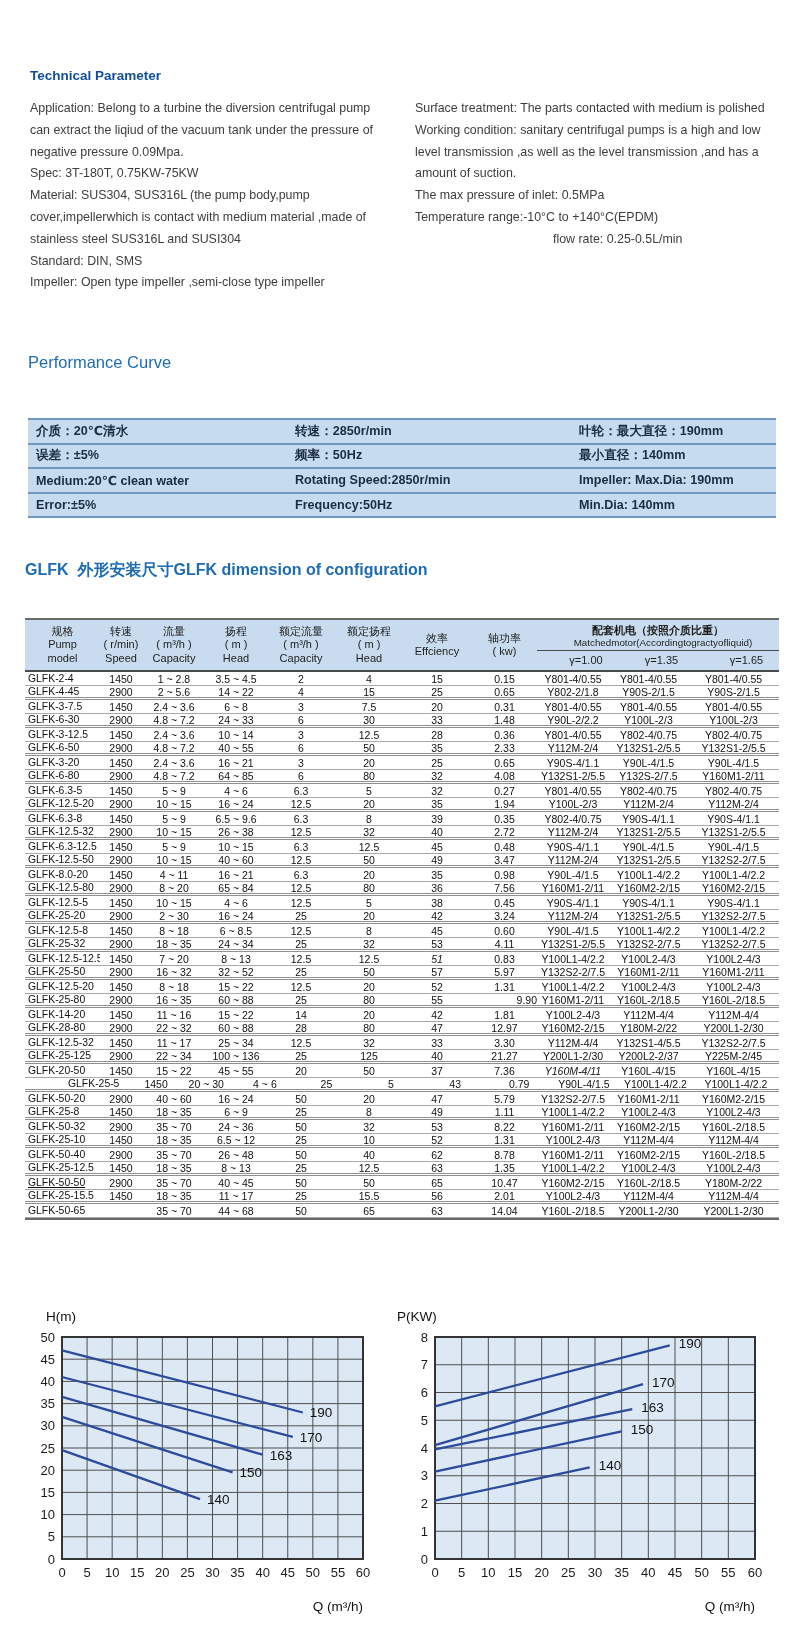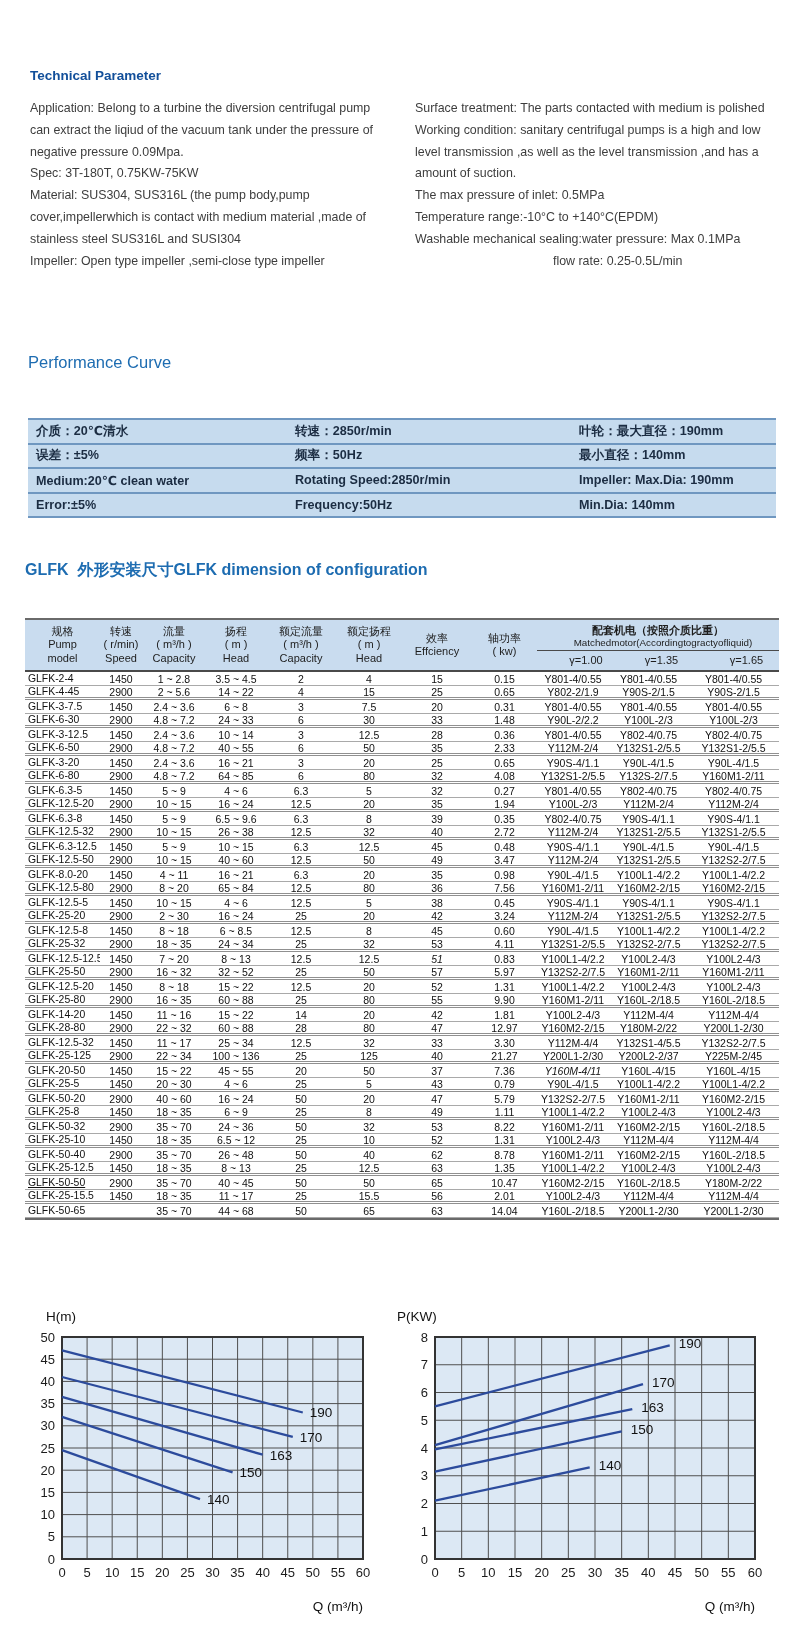--- a/index.html
+++ b/index.html
@@ -55,28 +55,28 @@
 
 <div>
 
   <section class="tech">
     <h3 class="tech-title">Technical Parameter</h3>
     <div class="cols">
       <div class="colL" id="tech-left">
           <p class="para">Application: Belong to a turbine the diversion centrifugal pump can extract the liqiud of the vacuum tank under the pressure of negative pressure 0.09Mpa.</p>
           <p class="para">Spec: 3T-180T, 0.75KW-75KW</p>
           <p class="para">Material: SUS304, SUS316L (the pump body,pump cover,impellerwhich is contact with medium material ,made of stainless steel SUS316L and SUSI304</p>
+          <p class="para">Standard: DIN, SMS</p>
           <p class="para">Impeller: Open type impeller ,semi-close type impeller</p>
         </div>
       <div class="colR" id="tech-right">
           <p class="para">Surface treatment: The parts contacted with medium is polished</p>
           <p class="para">Working condition: sanitary centrifugal pumps is a high and low level transmission ,as well as the level transmission ,and has a amount of suction.</p>
           <p class="para">The max pressure of inlet: 0.5MPa</p>
           <p class="para">Temperature range:-10°C to +140°C(EPDM)</p>
-          <p class="para">Washable mechanical sealing:water pressure: Max 0.1MPa</p>
           <p class="para indent">flow rate: 0.25-0.5L/min</p>
         </div>
     </div>
   </section>
 
   <section class="perf">
     <div class="pe">Performance Curve</div>
     <div class="ptab" id="perf-table">
         <div class="prow">
           <div class="pcell">介质：20℃清水</div>
@@ -169,21 +169,21 @@
           </div>
           <div class="tr">
             <div class="td model" style="width: 75px;">GLFK-4-45</div>
             <div class="td" style="width: 42px;">2900</div>
             <div class="td" style="width: 64px;">2 ~ 5.6</div>
             <div class="td" style="width: 60px;">14 ~ 22</div>
             <div class="td" style="width: 70px;">4</div>
             <div class="td" style="width: 66px;">15</div>
             <div class="td" style="width: 70px;">25</div>
             <div class="td" style="width: 65px;">0.65</div>
-            <div class="td" style="width: 72px;">Y802-2/1.9</div>
+            <div class="td" style="width: 72px;">Y802-2/1.8</div>
             <div class="td" style="width: 79px;">Y90S-2/1.5</div>
             <div class="td" style="width: 91px;">Y90S-2/1.5</div>
           </div>
           <div class="tr">
             <div class="td model" style="width: 75px;">GLFK-3-7.5</div>
             <div class="td" style="width: 42px;">1450</div>
             <div class="td" style="width: 64px;">2.4 ~ 3.6</div>
             <div class="td" style="width: 60px;">6 ~ 8</div>
             <div class="td" style="width: 70px;">3</div>
             <div class="td" style="width: 66px;">7.5</div>
@@ -454,21 +454,21 @@
             <div class="td" style="width: 91px;">Y100L2-4/3</div>
           </div>
           <div class="tr">
             <div class="td model" style="width: 75px;">GLFK-25-80</div>
             <div class="td" style="width: 42px;">2900</div>
             <div class="td" style="width: 64px;">16 ~ 35</div>
             <div class="td" style="width: 60px;">60 ~ 88</div>
             <div class="td" style="width: 70px;">25</div>
             <div class="td" style="width: 66px;">80</div>
             <div class="td" style="width: 70px;">55</div>
-            <div class="td" style="width: 65px;">9.90</div>
+            <div class="td" style="width: 65px; text-align: right;">9.90</div>
             <div class="td" style="width: 72px;">Y160M1-2/11</div>
             <div class="td" style="width: 79px;">Y160L-2/18.5</div>
             <div class="td" style="width: 91px;">Y160L-2/18.5</div>
           </div>
           <div class="tr">
             <div class="td model" style="width: 75px;">GLFK-14-20</div>
             <div class="td" style="width: 42px;">1450</div>
             <div class="td" style="width: 64px;">11 ~ 16</div>
             <div class="td" style="width: 60px;">15 ~ 22</div>
             <div class="td" style="width: 70px;">14</div>
@@ -525,21 +525,21 @@
             <div class="td" style="width: 60px;">45 ~ 55</div>
             <div class="td" style="width: 70px;">20</div>
             <div class="td" style="width: 66px;">50</div>
             <div class="td" style="width: 70px;">37</div>
             <div class="td" style="width: 65px;">7.36</div>
             <div class="td" style="width: 72px; font-style: italic;">Y160M-4/11</div>
             <div class="td" style="width: 79px;">Y160L-4/15</div>
             <div class="td" style="width: 91px;">Y160L-4/15</div>
           </div>
           <div class="tr">
-            <div class="td model" style="width: 75px;">GLFK-25-5</div>
+            <div class="td model" style="width: 75px; margin-left: 40px;">GLFK-25-5</div>
             <div class="td" style="width: 42px;">1450</div>
             <div class="td" style="width: 64px;">20 ~ 30</div>
             <div class="td" style="width: 60px;">4 ~ 6</div>
             <div class="td" style="width: 70px;">25</div>
             <div class="td" style="width: 66px;">5</div>
             <div class="td" style="width: 70px;">43</div>
             <div class="td" style="width: 65px;">0.79</div>
             <div class="td" style="width: 72px;">Y90L-4/1.5</div>
             <div class="td" style="width: 79px;">Y100L1-4/2.2</div>
             <div class="td" style="width: 91px;">Y100L1-4/2.2</div>

